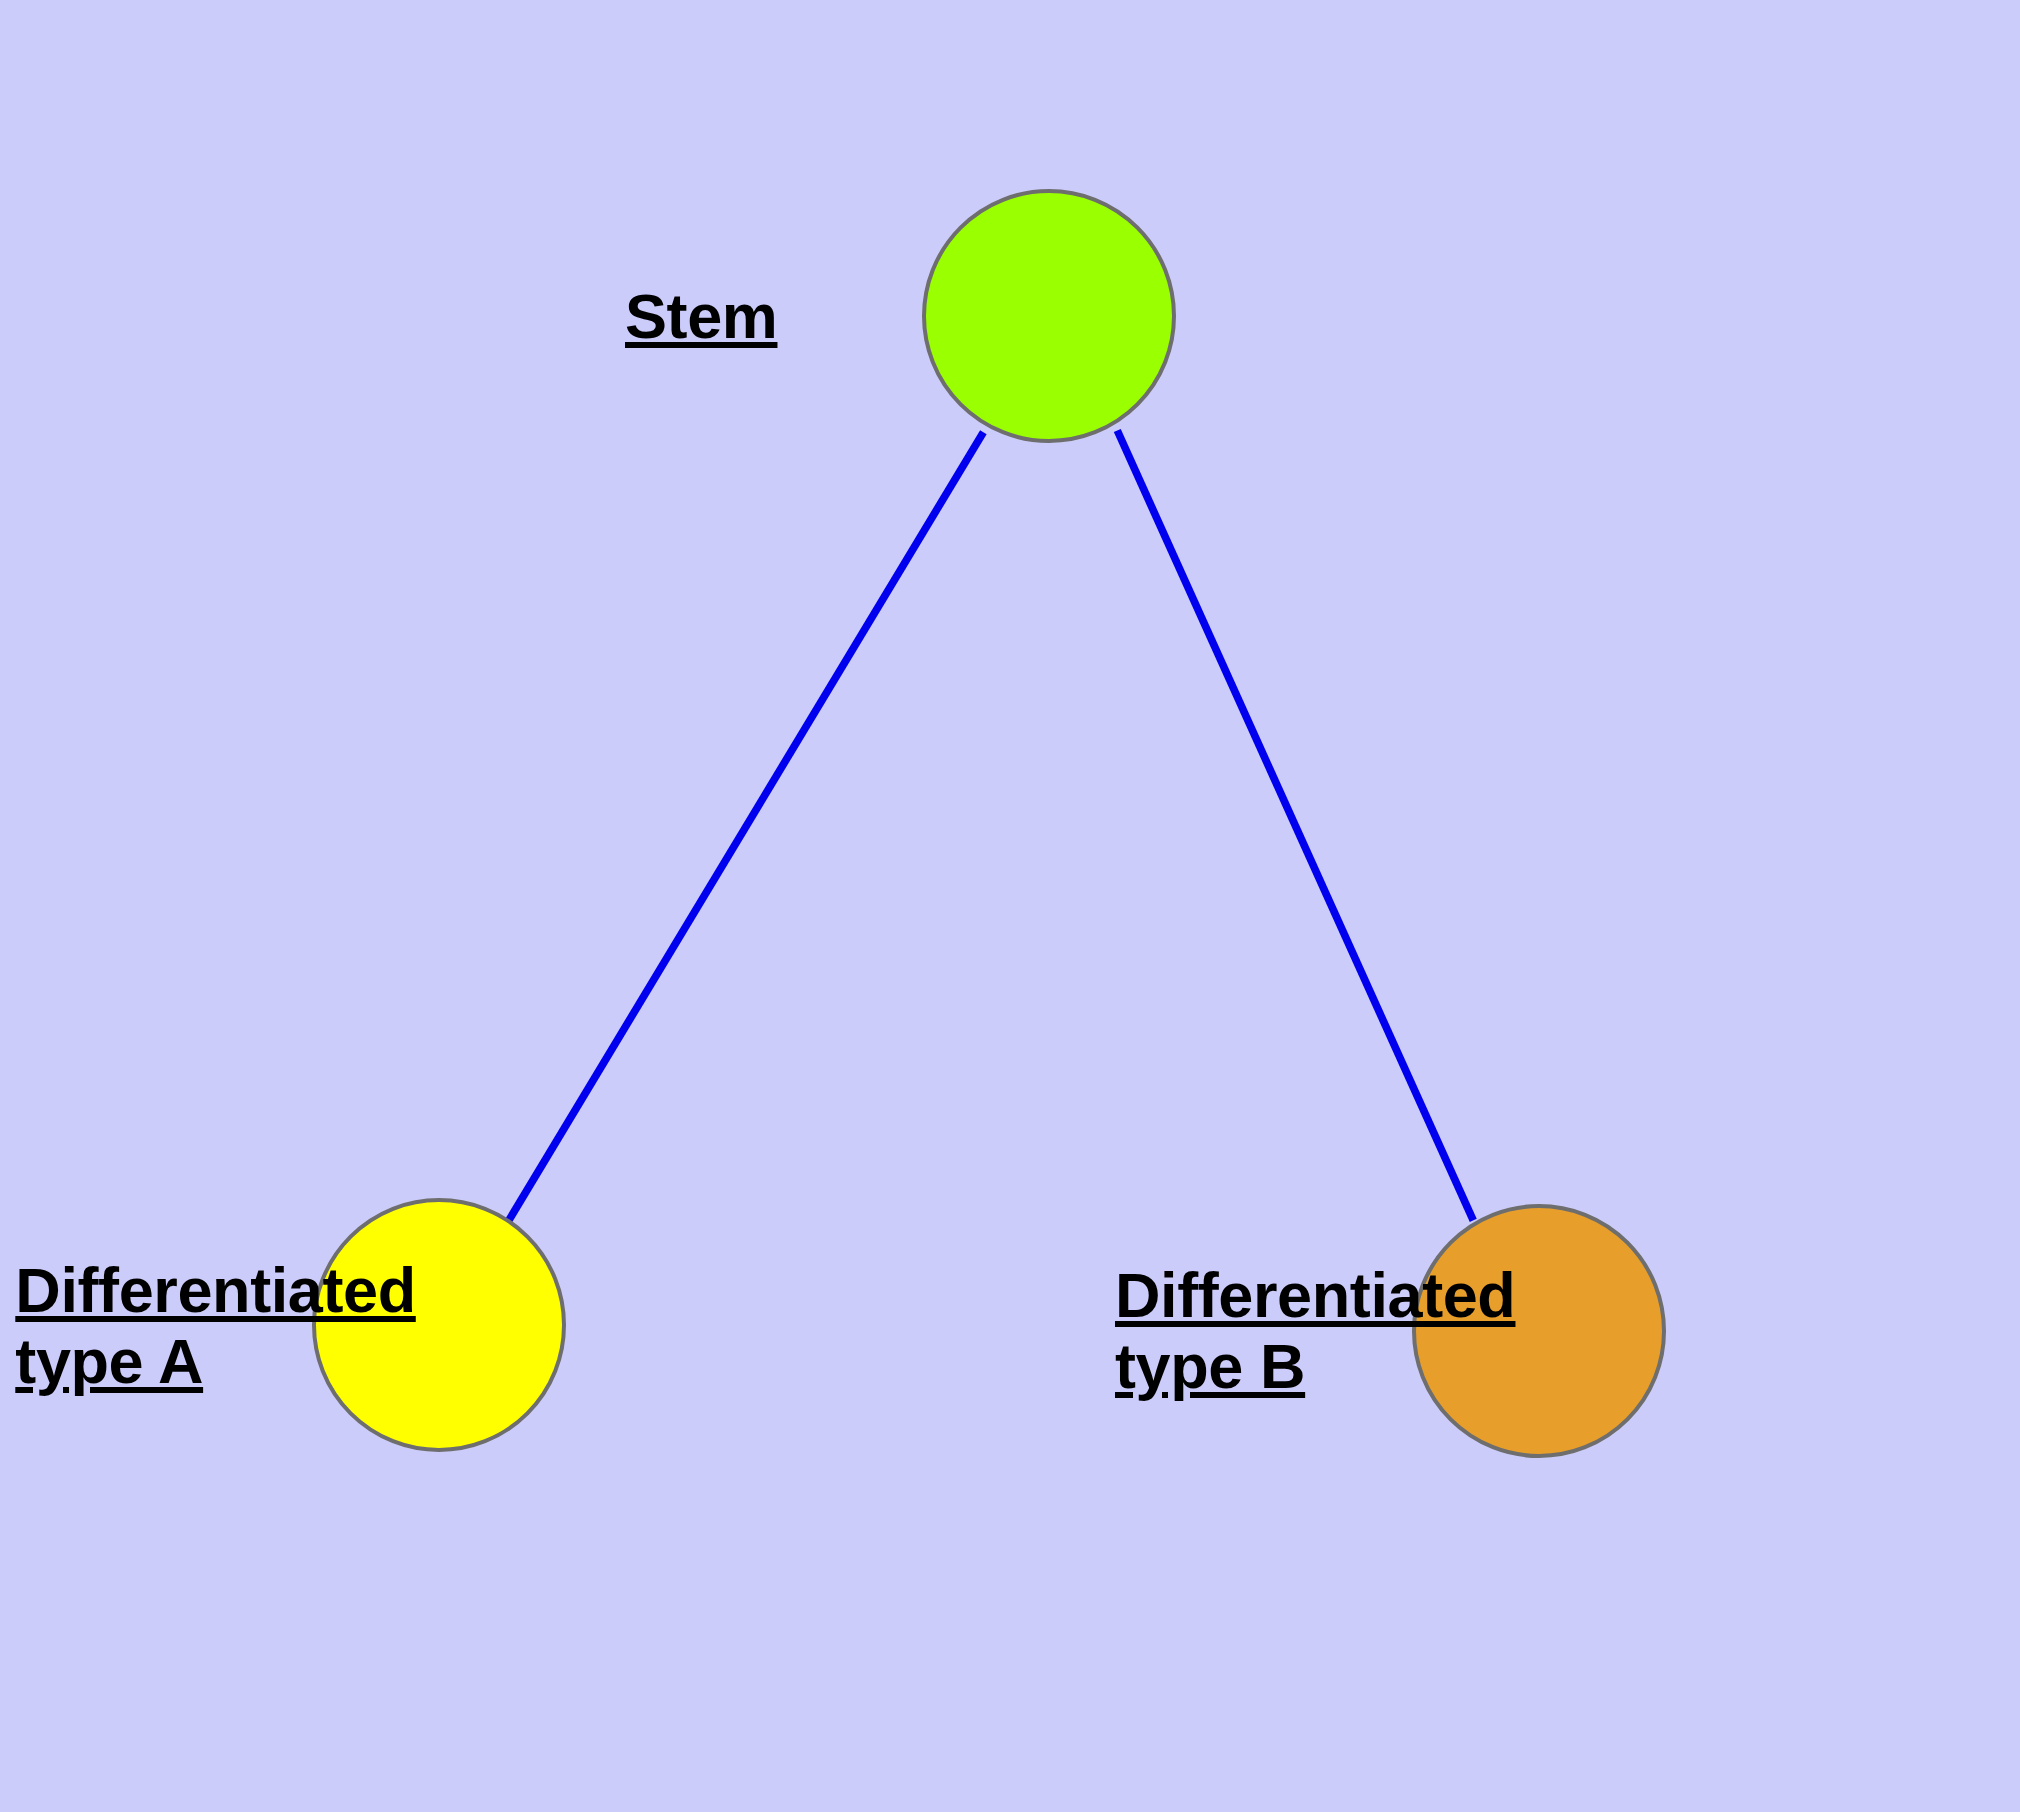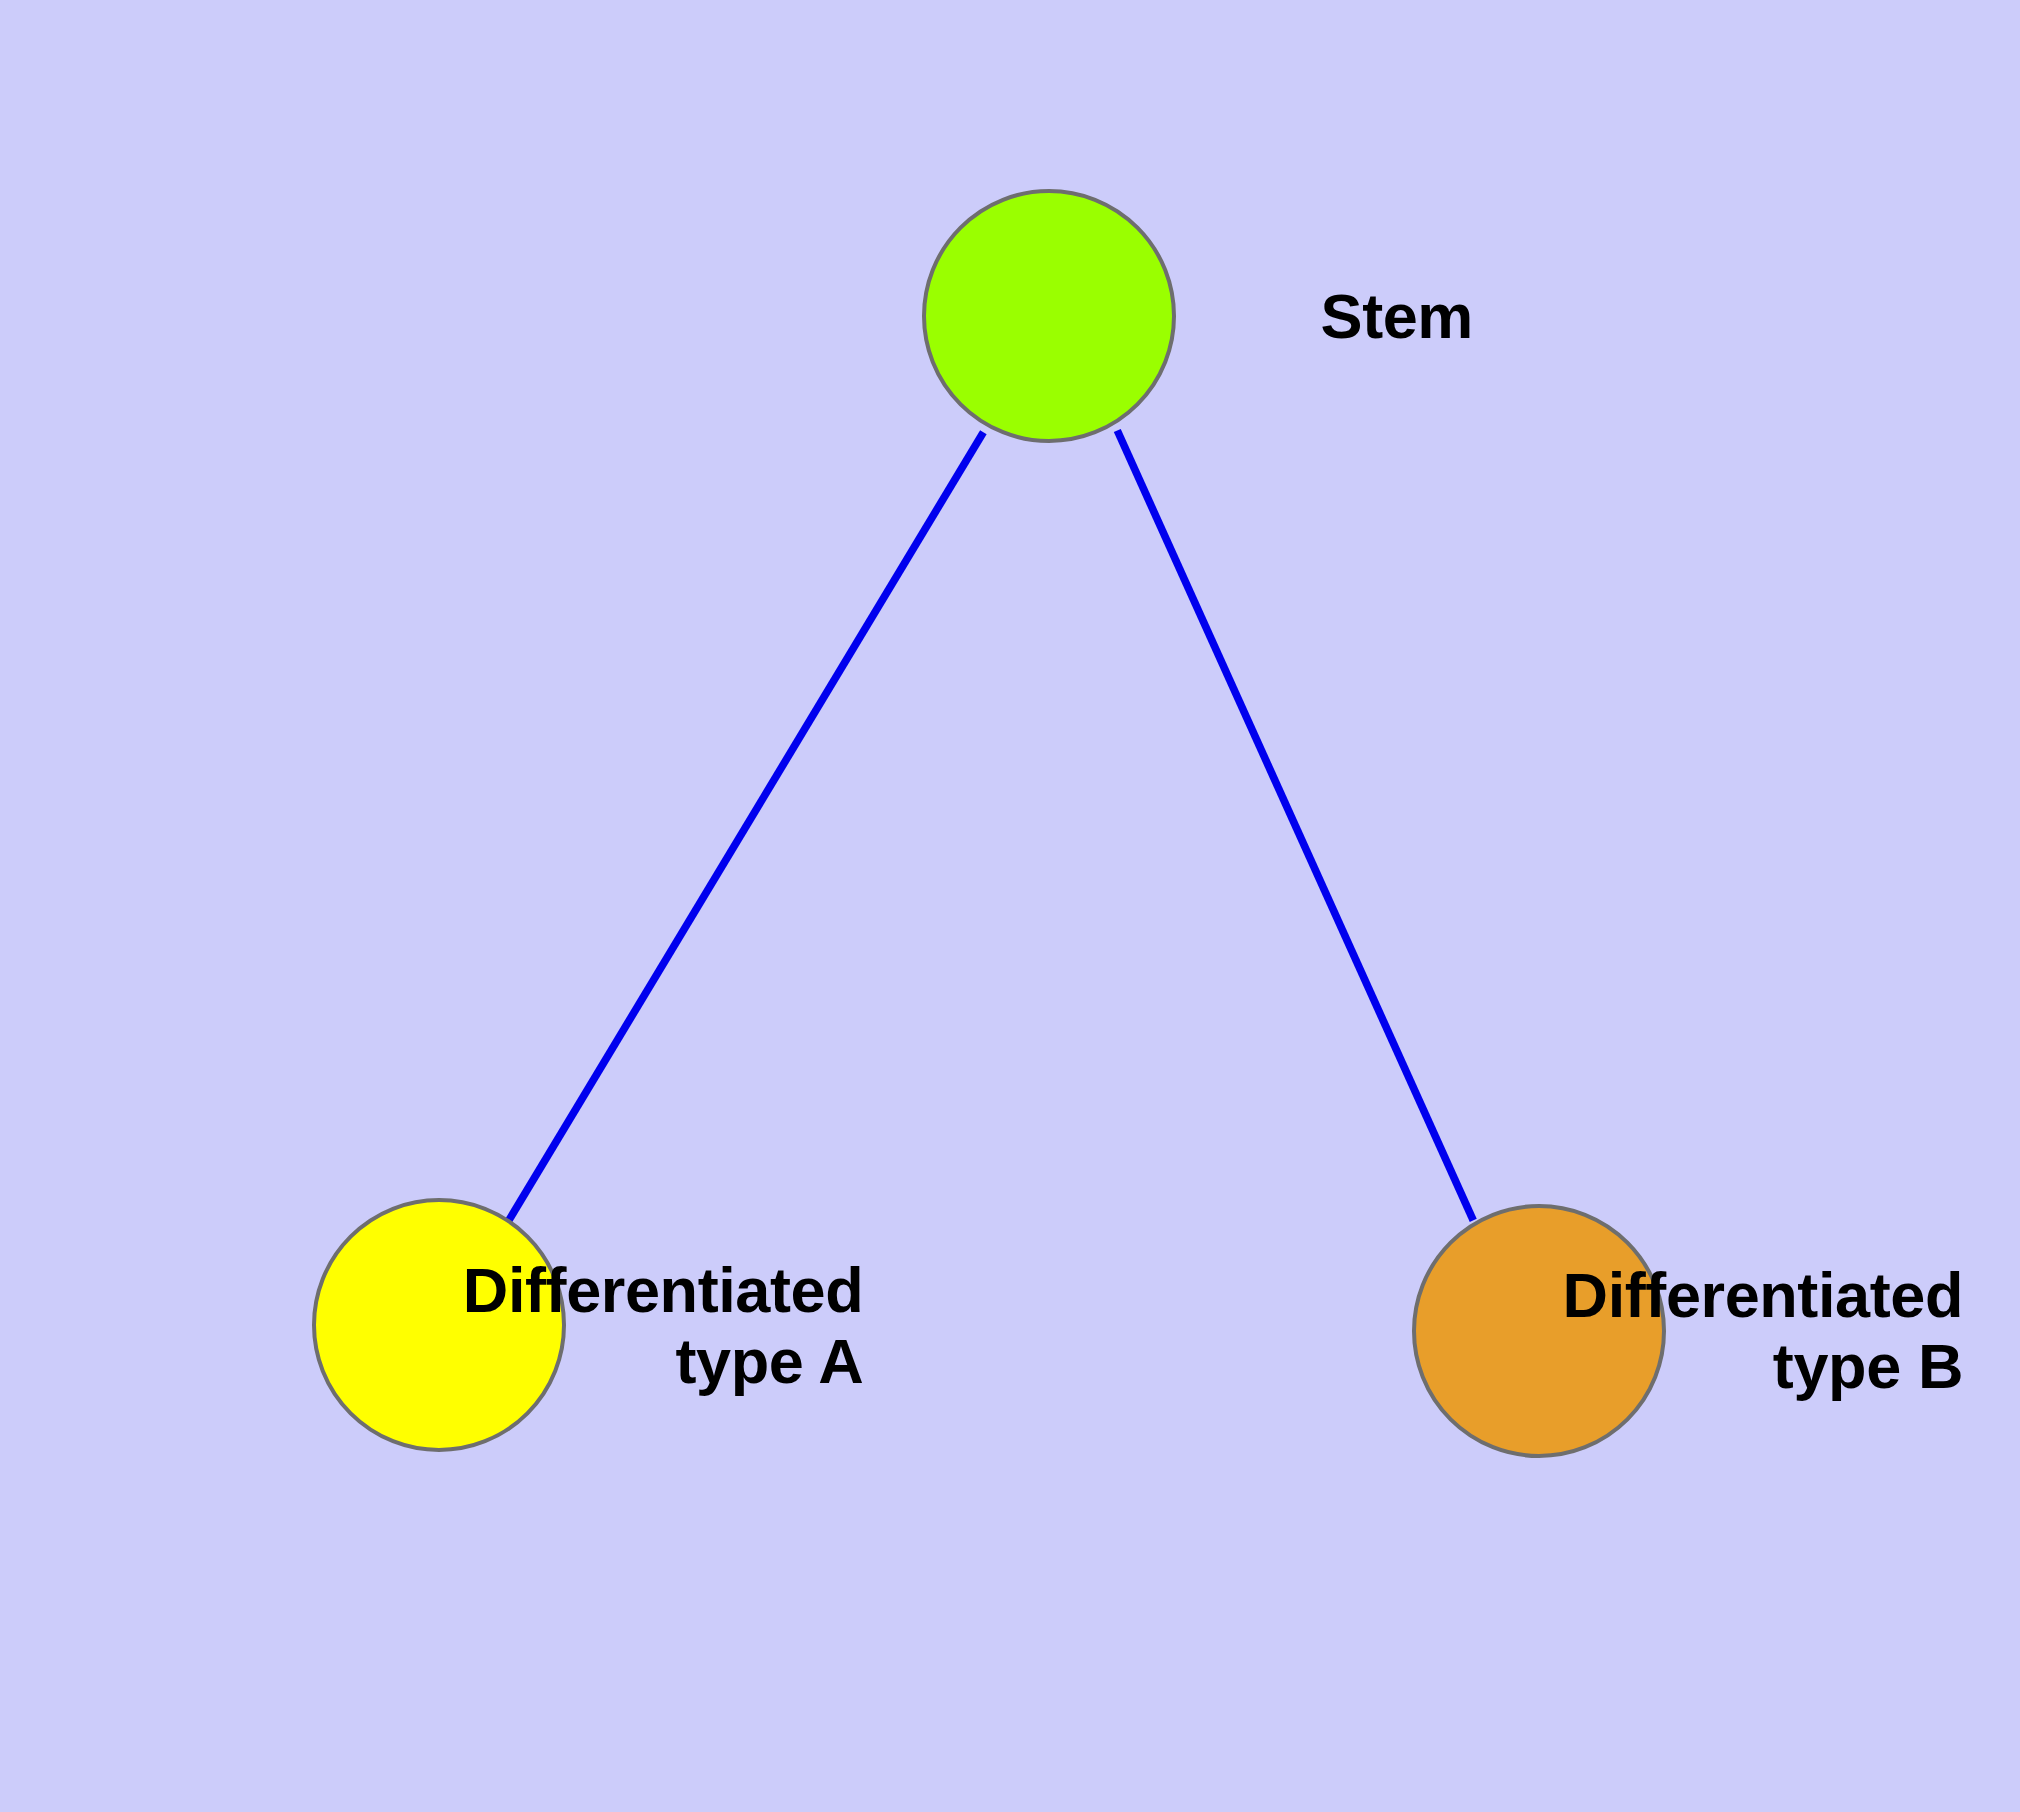--- a/index.html
+++ b/index.html
@@ -23,27 +23,28 @@
     height: 1812px;
   }
   .node {
     position: absolute;
     border-radius: 50%;
     box-sizing: border-box;
     border: 4.2px solid #6e6e6e;
   }
   .node-label {
     position: absolute;
-    text-align: right;
+    text-align: left;
     font-weight: bold;
     color: #000000;
     line-height: 1.12;
     white-space: pre;
     pointer-events: none;
     letter-spacing: -0.4px;
+    text-decoration: underline;
   }
 </style>
 </head>
 <body>
 
 <div id="canvas">
 
   <svg id="edge-layer" viewBox="0 0 2384 2138" xmlns="http://www.w3.org/2000/svg">
     <line id="edge-0" x1="1160" y1="510" x2="600" y2="1440" stroke="#0000ee" stroke-width="9" stroke-linecap="butt"></line>
     <line id="edge-1" x1="1318" y1="508" x2="1738" y2="1440" stroke="#0000ee" stroke-width="9" stroke-linecap="butt"></line>

